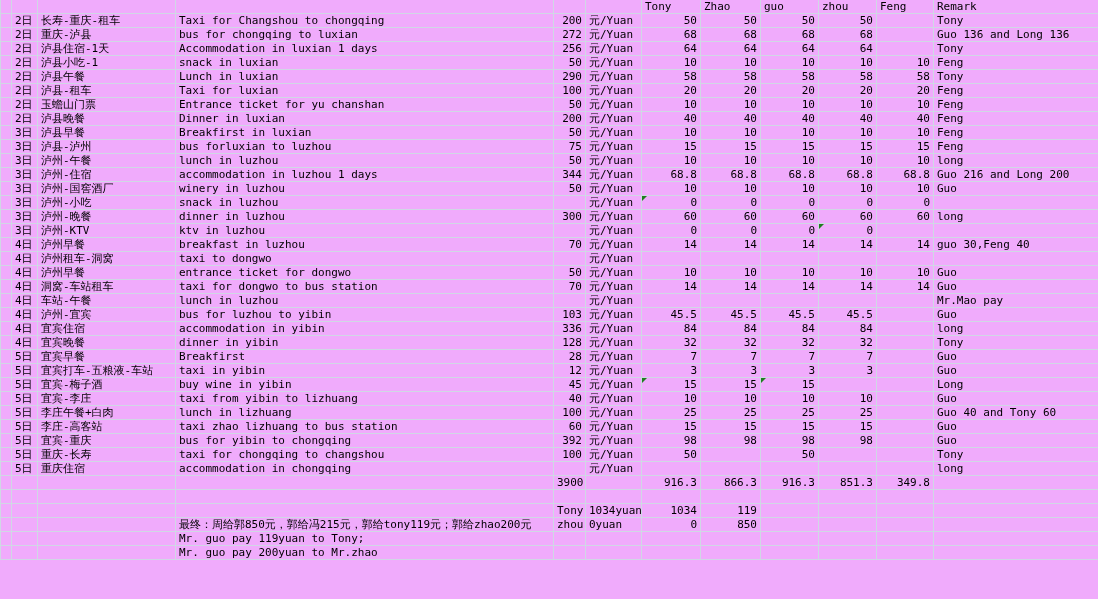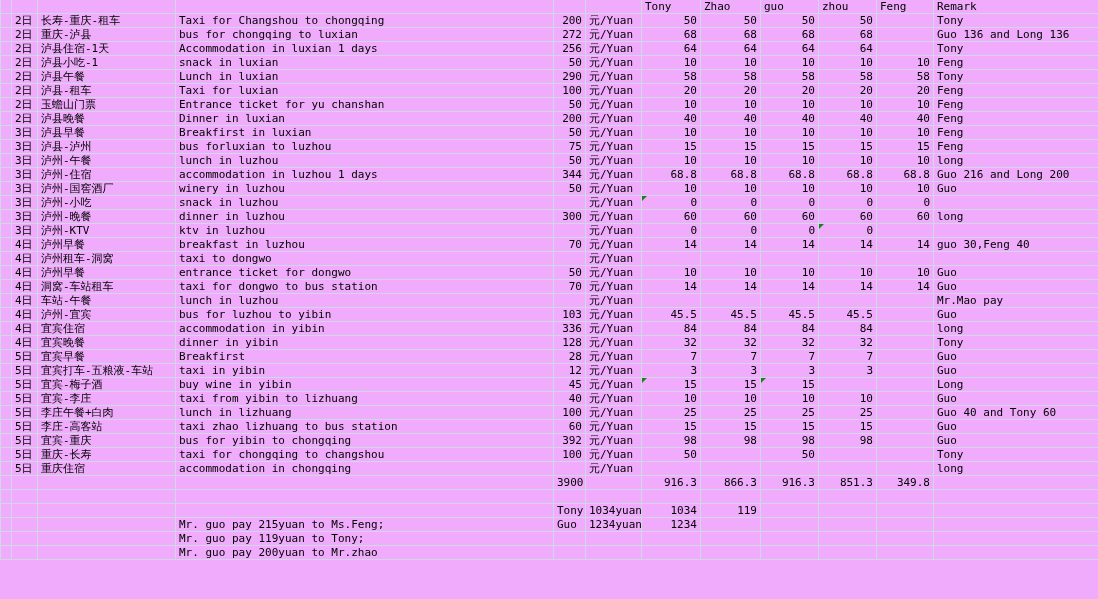--- a/index.html
+++ b/index.html
@@ -575,25 +575,25 @@
           <td class="num">119</td>
           <td class="txt"></td>
           <td class="txt"></td>
           <td class="txt"></td>
           <td class="txt"></td>
         </tr>
         <tr>
           <td class="txt"></td>
           <td class="txt"></td>
           <td class="txt"></td>
-          <td class="txt">Mr. guo pay 215yuan to Ms.Feng;</td>
-          <td class="txt">Guo</td>
-          <td class="txt">1234yuan</td>
-          <td class="num">1234</td>
-          <td class="num"></td>
+          <td class="txt">最终：周给郭850元，郭给冯215元，郭给tony119元；郭给zhao200元</td>
+          <td class="txt">zhou</td>
+          <td class="txt">0yuan</td>
+          <td class="num">0</td>
+          <td class="num">850</td>
           <td class="txt"></td>
           <td class="txt"></td>
           <td class="txt"></td>
           <td class="txt"></td>
         </tr>
         <tr>
           <td class="txt"></td>
           <td class="txt"></td>
           <td class="txt"></td>
           <td class="txt">Mr. guo pay 119yuan to Tony;</td>

